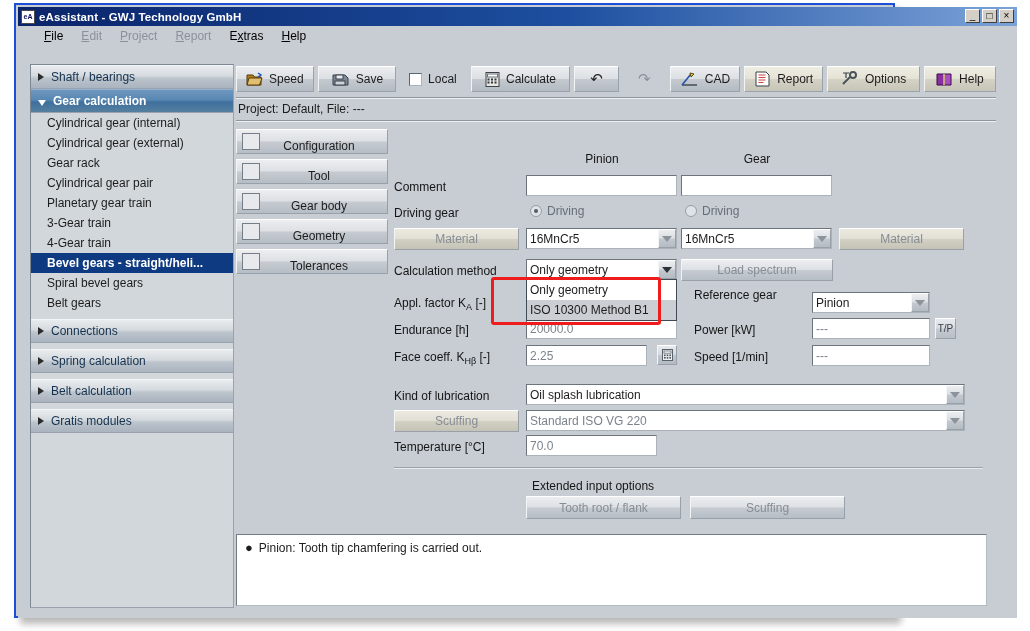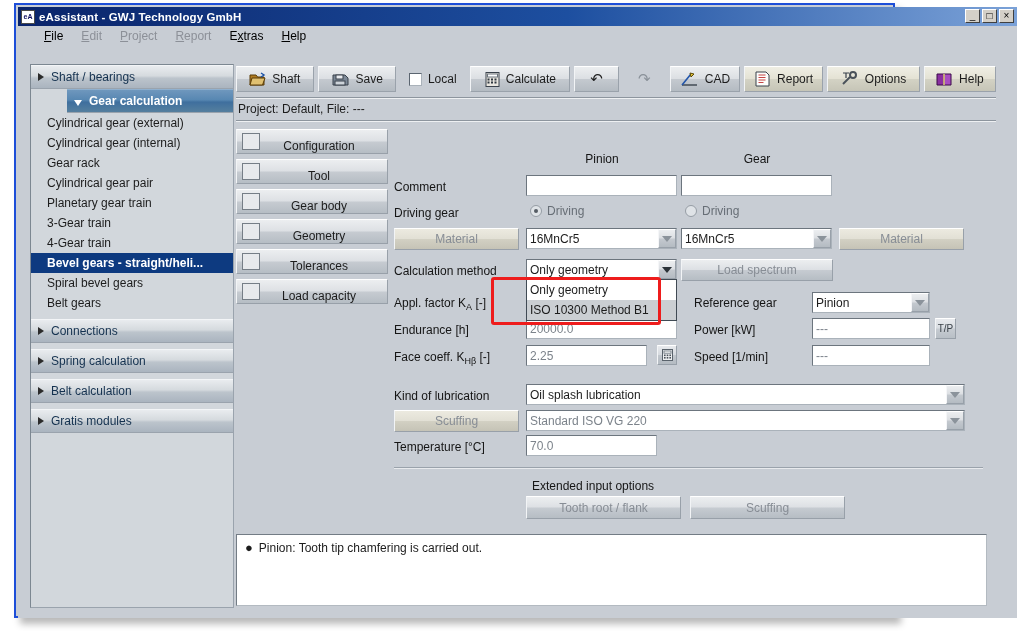--- a/index.html
+++ b/index.html
@@ -91,21 +91,20 @@
     font-size: 12px; color: #14314f;
     background: linear-gradient(to bottom, #e9ecef 0%, #d5dade 45%, #bcc4cc 55%, #aab4bf 100%);
     border-bottom: 1px solid #9aa3ad;
     border-top: 1px solid #f3f5f7;
     font-weight: normal;
   }
   .acc-header.open {
     color: #ffffff; font-weight: bold;
     background: linear-gradient(to bottom, #6f97bd 0%, #5787b2 45%, #3f6f9e 55%, #557f9e 100%);
     border-top: 1px solid #8fb0cf;
-    margin-left: 36px;
   }
   .arrow-r {
     width: 0; height: 0; margin-right: 7px;
     border-left: 6px solid #2b2b2b;
     border-top: 4px solid transparent;
     border-bottom: 4px solid transparent;
   }
   .arrow-d {
     width: 0; height: 0; margin-right: 7px;
     border-top: 6px solid #ffffff;
@@ -318,24 +317,24 @@
         <div class="acc-header">
           <span class="arrow-r"></span>
           <span>Shaft / bearings</span>
         </div>
 
         <div class="acc-header open">
           <span class="arrow-d"></span>
           <span>Gear calculation</span>
         </div>
         <div class="tree-item">
+            <span>Cylindrical gear (internal)</span>
+          </div>
+        <div class="tree-item">
             <span>Cylindrical gear (external)</span>
-          </div>
-        <div class="tree-item">
-            <span>Cylindrical gear (internal)</span>
           </div>
         <div class="tree-item">
             <span>Gear rack</span>
           </div>
         <div class="tree-item">
             <span>Cylindrical gear pair</span>
           </div>
         <div class="tree-item">
             <span>Planetary gear train</span>
           </div>
@@ -379,21 +378,21 @@
 
       <div class="panel">
 
         <div class="toolbar">
           <div class="tbtn" style="width:84px">
             <svg width="17" height="15" viewBox="0 0 17 15">
               <path d="M1 3h6l1.6 2H15v8H1z" fill="#b07b20" stroke="#5a3d08"></path>
               <path d="M3 6h13l-2.5 7H1z" fill="#e0c070" stroke="#5a3d08"></path>
               <path d="M12 1l3 2-3 2" fill="none" stroke="#1a52a8" stroke-width="1.4"></path>
             </svg>
-            <span>Shaft</span>
+            <span>Speed</span>
           </div>
           <div class="tbtn" style="width:85px">
             <svg width="19" height="15" viewBox="0 0 19 15">
               <path d="M2 3h12l3 3v7H2z" fill="#7c8896" stroke="#3a424c"></path>
               <rect x="5" y="3" width="7" height="4" fill="#e8eaee" stroke="#3a424c"></rect>
               <rect x="4" y="9" width="10" height="4" fill="#ced4da" stroke="#3a424c"></rect>
             </svg>
             <span>Save</span>
           </div>
           <div class="tbtn flat" style="width:72px;justify-content:flex-start;padding-left:9px">
@@ -476,24 +475,20 @@
             <span class="nicon"></span>
             <span class="nlabel">Gear body</span>
           </div>
           <div class="navbtn">
             <span class="nicon"></span>
             <span class="nlabel">Geometry</span>
           </div>
           <div class="navbtn">
             <span class="nicon"></span>
             <span class="nlabel">Tolerances</span>
-          </div>
-          <div class="navbtn">
-            <span class="nicon"></span>
-            <span class="nlabel">Load capacity</span>
           </div>
         </div>
 
         <div class="form">
 
           <div class="colhdr" style="left:132px;top:28px;width:152px">Pinion</div>
           <div class="colhdr" style="left:287px;top:28px;width:152px">Gear</div>
 
           <div class="lbl" style="left:0px;top:56px">Comment</div>
           <div class="inp" style="left:132px;top:51px;width:151px" title=""></div>
@@ -568,21 +563,21 @@
                   <rect x="2" y="5.5" width="1.6" height="1.6"></rect>
                   <rect x="4.7" y="5.5" width="1.6" height="1.6"></rect>
                   <rect x="7.4" y="5.5" width="1.6" height="1.6"></rect>
                   <rect x="2" y="8" width="1.6" height="1.6"></rect>
                   <rect x="4.7" y="8" width="1.6" height="1.6"></rect>
                   <rect x="7.4" y="8" width="1.6" height="1.6"></rect>
                 </g>
             </svg>
           </div>
 
-          <div class="lbl" style="left:300px;top:172px">Reference gear</div>
+          <div class="lbl" style="left:300px;top:164px">Reference gear</div>
           <div class="combo" style="left:418px;top:168px;width:118px">
             <span class="ctext">Pinion</span>
             <span class="carrow">
                 <span class="tri-d dim"></span>
               </span>
           </div>
 
           <div class="lbl" style="left:300px;top:199px">Power [kW]</div>
           <div class="inp ro" style="left:418px;top:194px;width:118px">---</div>
           <div class="tp-btn" style="left:541px;top:194px">

